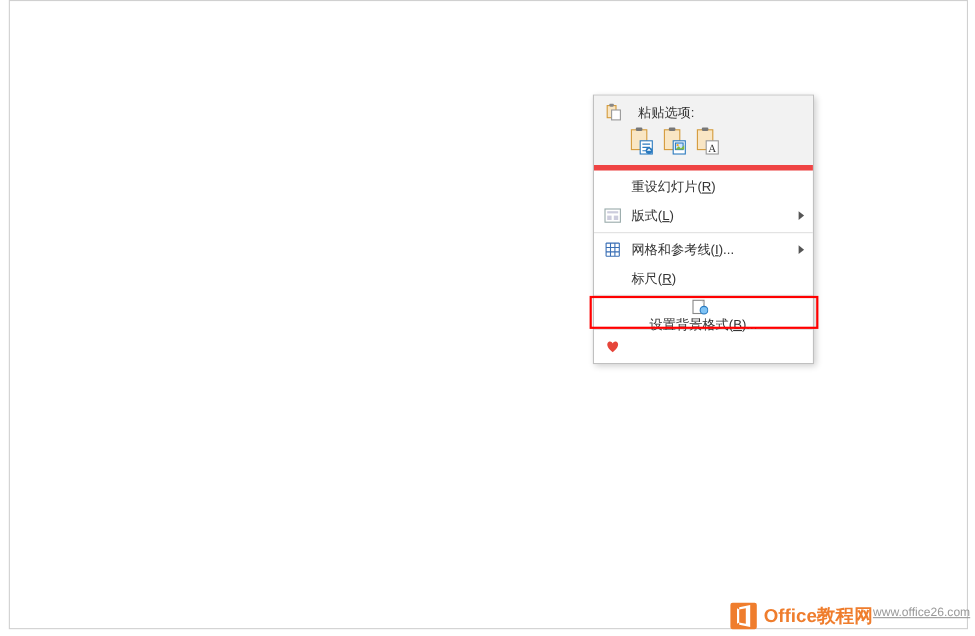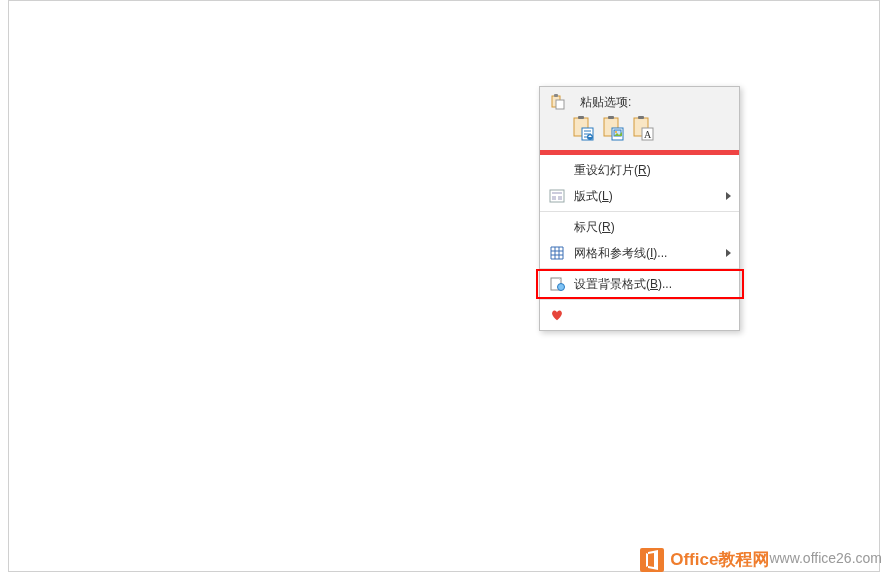--- a/index.html
+++ b/index.html
@@ -116,22 +116,23 @@
       display: flex;
       flex-direction: row;
       line-height: 1.1;
     }
     .wm-title {
       font-size: 17px;
       font-weight: bold;
       color: #ef7d2d;
     }
     .wm-url {
-      font-size: 14px;
+      font-size: 11px;
       color: #999;
+      text-decoration: underline;
     }
   </style>
 </head>
 <body>
 
 <div class="canvas-border"></div>
 
 <div class="context-menu">
   <div class="menu-header">
     <div class="menu-header-title">
@@ -191,37 +192,37 @@
           <rect x="9" y="8" width="4" height="4" fill="#ccd"></rect>
         </svg>
       </span>
       <span class="item-label"><span>版式</span>(<u>L</u>)</span>
       <span class="submenu-arrow"></span>
     </div>
 
     <div class="divider"></div>
 
     <div class="menu-item">
+      <span class="item-icon">
+        <svg viewBox="0 0 16 16" width="16" height="16">
+          <path d="M2 2 h12 M2 6 h12 M2 10 h12 M2 14 h12 M2 2 v12 M6 2 v12 M10 2 v12 M14 2 v12" stroke="#3a6fb5" stroke-width="1"></path>
+        </svg>
+      </span>
+      <span class="item-label"><span>网格和参考线</span>(<u>I</u>)<span>...</span></span>
+      <span class="submenu-arrow"></span>
+    </div>
+
+    <div class="menu-item">
       <span class="item-icon"></span>
       <span class="item-label"><span>标尺</span>(<u>R</u>)</span>
     </div>
 
-    <div class="menu-item">
-      <span class="item-icon">
-        <svg viewBox="0 0 16 16" width="16" height="16">
-          <path d="M2 2 h12 M2 6 h12 M2 10 h12 M2 14 h12 M2 2 v12 M6 2 v12 M10 2 v12 M14 2 v12" stroke="#3a6fb5" stroke-width="1"></path>
-        </svg>
-      </span>
-      <span class="item-label"><span>网格和参考线</span>(<u>I</u>)<span>...</span></span>
-      <span class="submenu-arrow"></span>
-    </div>
-
     <div class="divider"></div>
 
-    <div class="menu-item" style="position:relative;">
+    <div class="menu-item" style="position:relative;flex-direction:column;">
       <div class="highlight-box"></div>
       <span class="item-icon">
         <svg viewBox="0 0 16 16" width="16" height="16">
           <rect x="2" y="2" width="10" height="12" fill="#fff" stroke="#888"></rect>
           <path d="M10 2 l2 2 h-2 z" fill="#ddd"></path>
           <circle cx="12" cy="11" r="3.5" fill="#7fc3f5" stroke="#2a7abf"></circle>
         </svg>
       </span>
       <span class="item-label"><span>设置背景格式</span>(<u>B</u>)<span>...</span></span>
     </div>

